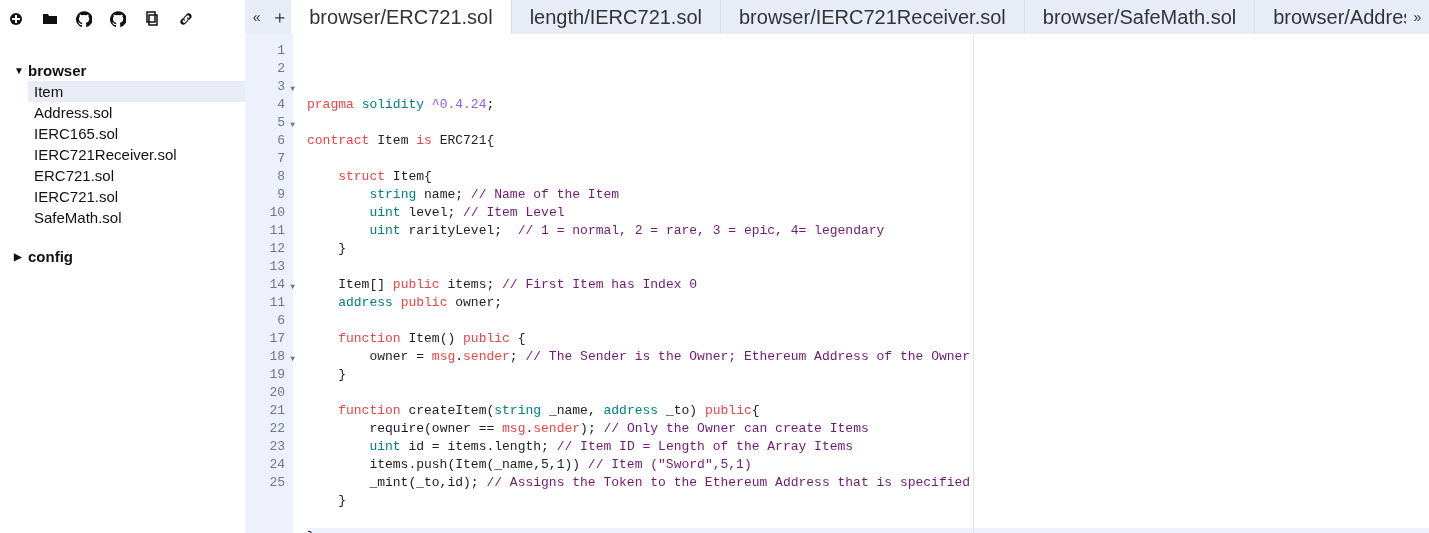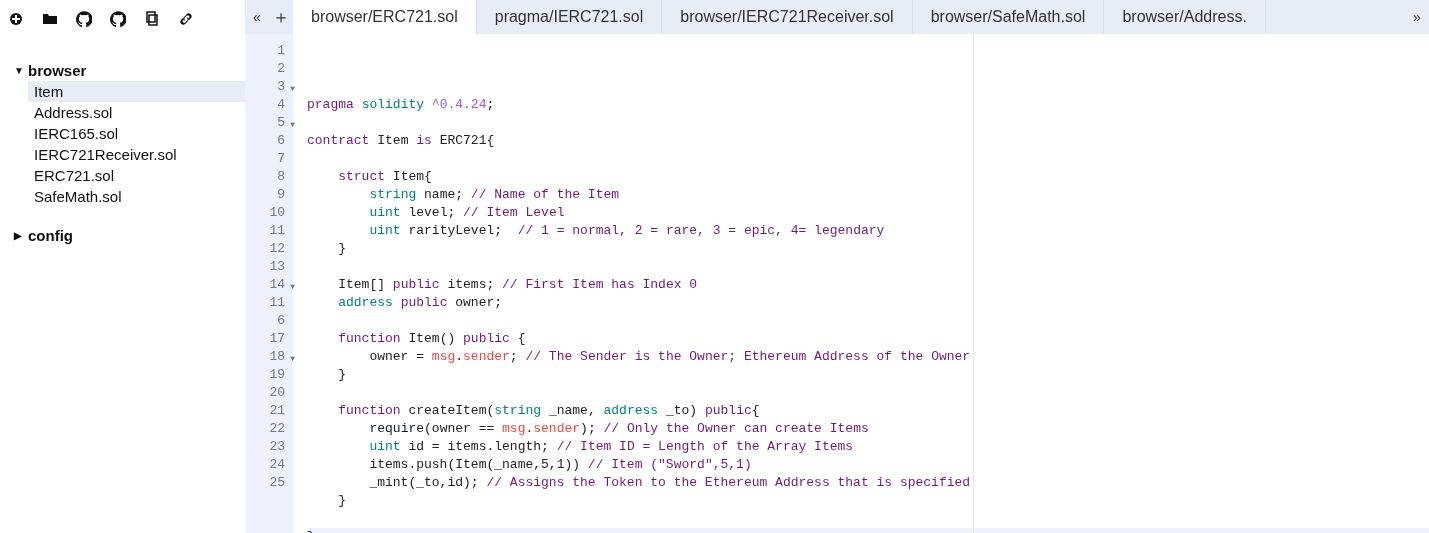--- a/index.html
+++ b/index.html
@@ -49,21 +49,21 @@
     flex: 0 0 34px;
     display: flex;
     align-items: stretch;
     background: #e8ecf7;
     position: relative;
   }
   .tabbar .tb-btn { width: 24px; display: flex; align-items: center; justify-content: center; font-size: 14px; cursor: pointer; color: #333; }
   .tabs { display: flex; align-items: stretch; overflow: hidden; }
   .tab {
     padding: 6px 18px;
-    font-size: 16px;
+    font-size: 20px;
     color: #333;
     display: flex;
     align-items: center;
     cursor: pointer;
     white-space: nowrap;
     border-right: 1px solid #d8ddeb;
   }
   .tab.active { background: #fff; }
 
   .editor-wrap { flex: 1 1 auto; display: flex; background: #fff; position: relative; }
@@ -94,21 +94,21 @@
     position: absolute;
     top: 0; bottom: 0;
     left: 680px;
     width: 0;
     border-left: 1px solid #e6e6e6;
     pointer-events: none;
   }
   .cursor-line { background: #eef1fb; }
 
   
-  .kw  { color: #701a75; }
+  .kw  { color: #ef4444; }
   .ty  { color: #008080; }
   .cm  { color: #701a75; }
   .str { color: #8b5cf6; }
   .fn  { color: #0f172a; font-family: Liberation Mono, monospace; }
   .prop{ color: #ef4444; }
   .plain { color: #222; }
 </style>
 </head>
 <body>
 
@@ -156,36 +156,37 @@
         <div class="tree-folder">
           <span class="caret">▼</span>
           <span>browser</span>
         </div>
         <div class="tree-items">
           <div class="tree-item selected">Item</div>
           <div class="tree-item">Address.sol</div>
           <div class="tree-item">IERC165.sol</div>
           <div class="tree-item">IERC721Receiver.sol</div>
           <div class="tree-item">ERC721.sol</div>
+          <div class="tree-item">IERC721.sol</div>
           <div class="tree-item">SafeMath.sol</div>
         </div>
         <div class="tree-folder spaced">
           <span class="caret">▶</span>
           <span>config</span>
         </div>
       </div>
   </div>
 
   <div class="main">
     <div class="tabbar">
       <div class="tb-btn">«</div>
       <div class="tb-btn" style="font-size:18px;">＋</div>
       <div class="tabs" id="tabs">
           <div class="tab active">browser/ERC721.sol</div>
-          <div class="tab">pragma/IERC721.sol</div>
+          <div class="tab">length/IERC721.sol</div>
           <div class="tab">browser/IERC721Receiver.sol</div>
           <div class="tab">browser/SafeMath.sol</div>
           <div class="tab">browser/Address.</div>
         </div>
       <div class="tb-btn" style="margin-left:auto;">»</div>
     </div>
 
     <div class="editor-wrap">
       <div class="gutter" id="gutter">
           <div class="gline">1</div>

